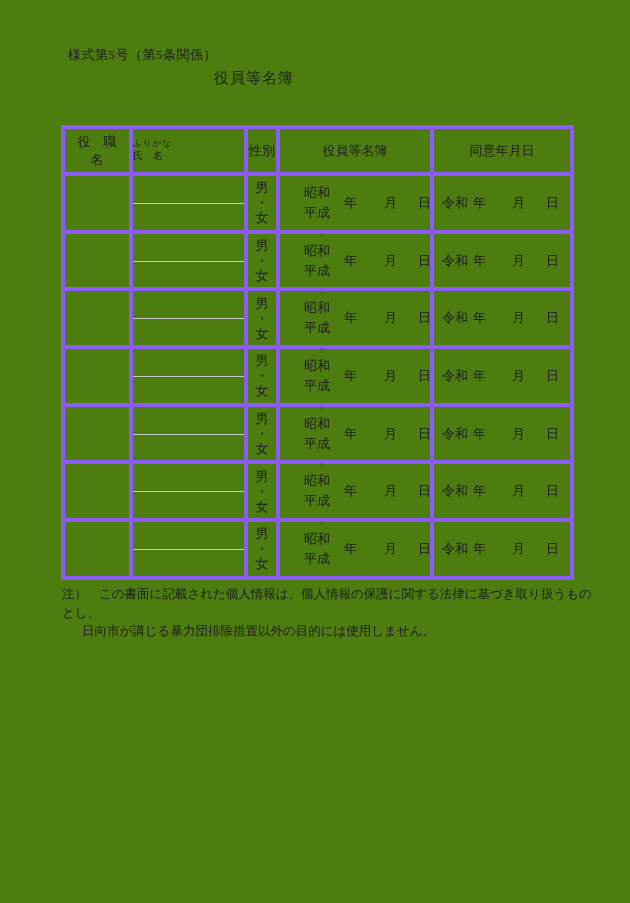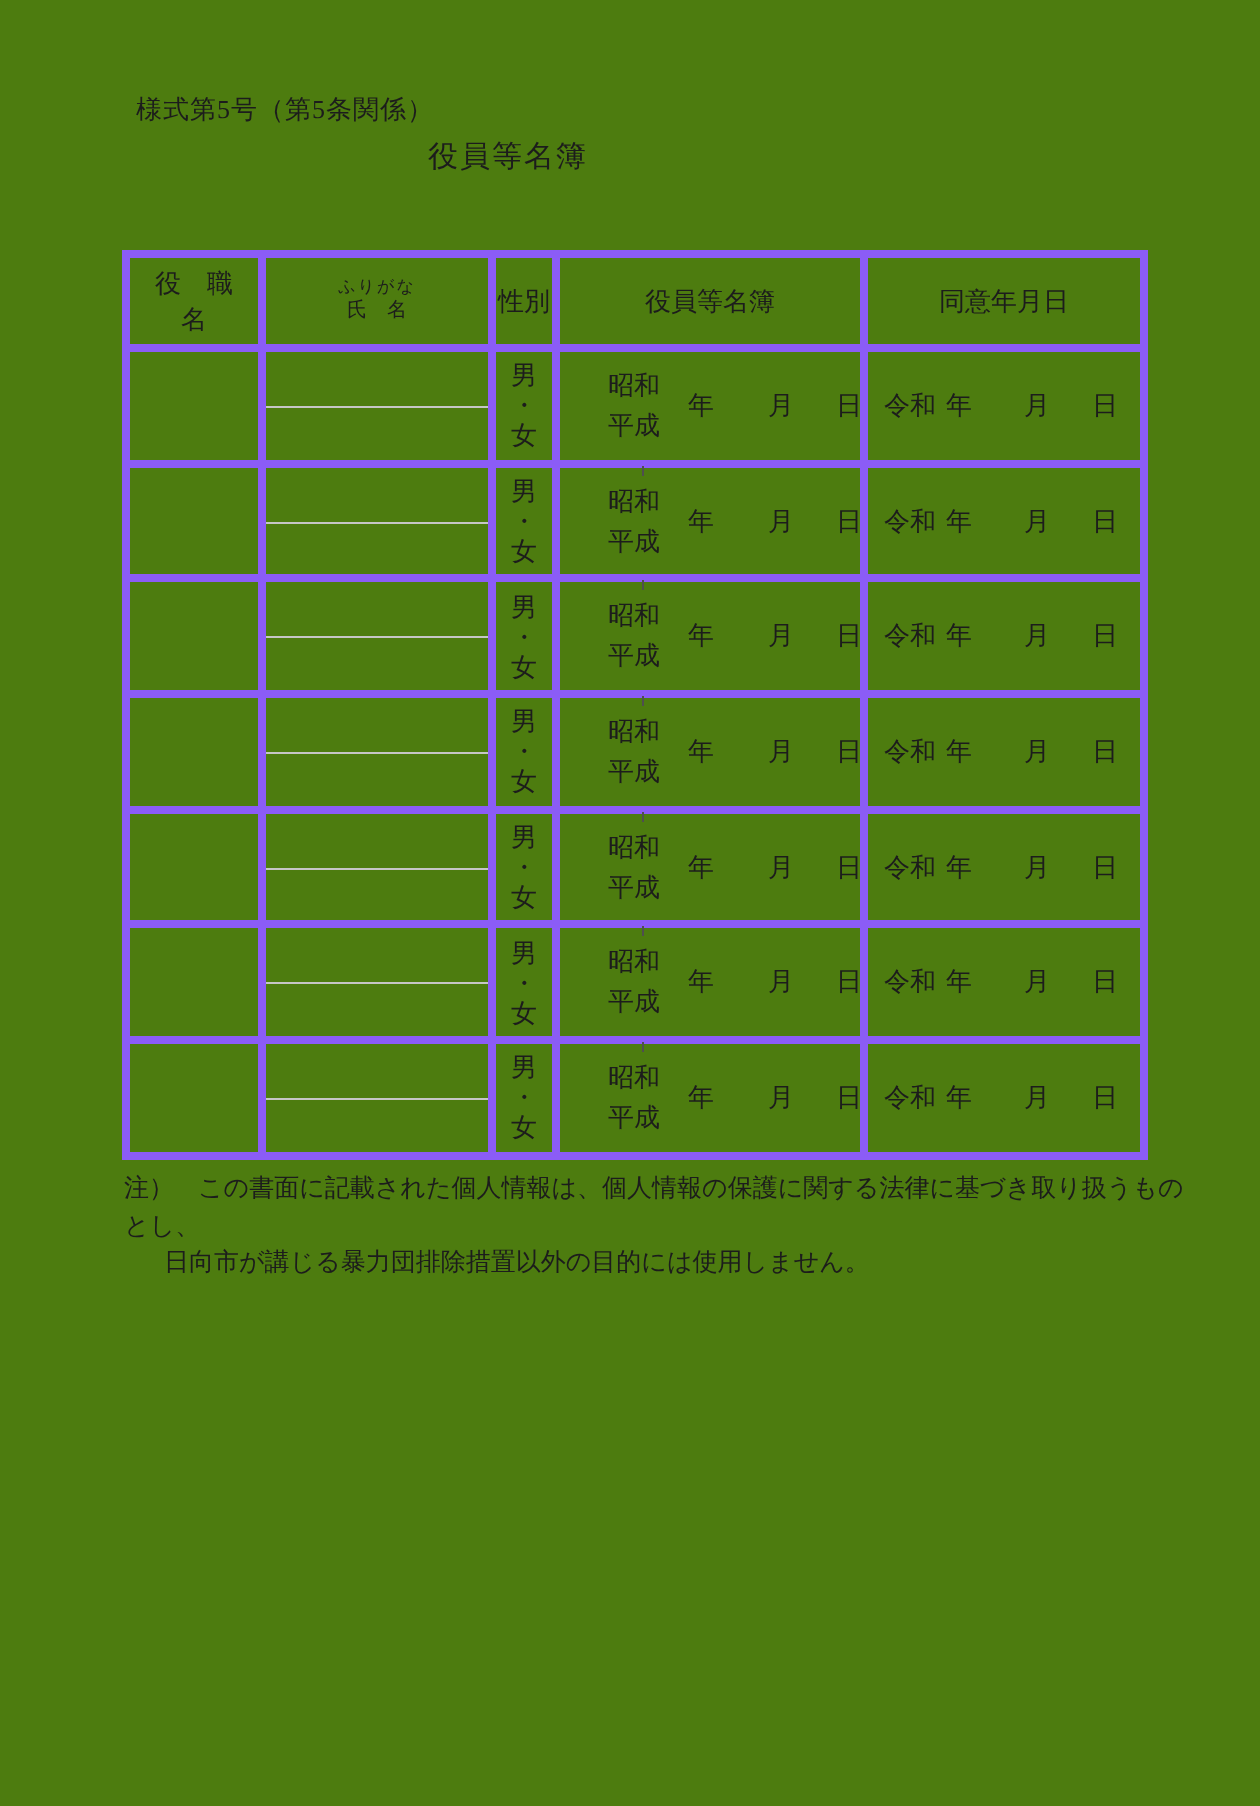--- a/index.html
+++ b/index.html
@@ -34,21 +34,21 @@
     border: 4px solid #8b5cf6;
     font-weight: normal;
     position: relative;
     padding: 0;
     overflow: visible;
   }
   .officer-table thead tr { height: 47px; }
   .officer-table tbody tr { height: 57.7px; }
   th.h-position { letter-spacing: 0; }
   th { text-align: center; vertical-align: middle; }
-  .h-name-stack { display: flex; flex-direction: column; align-items: center; justify-content: center; }
+  .h-name-stack { display: flex; flex-direction: column; align-items: flex-start; justify-content: center; }
   .furigana { font-size: 8.5px; line-height: 9px; letter-spacing: 1px; }
   .name-label { font-size: 10px; line-height: 15px; }
   td.c-gender { text-align: center; vertical-align: middle; }
   .gender-stack { display: flex; flex-direction: column; align-items: center; justify-content: center; line-height: 15px; }
   .gender-stack div { height: 15px; }
   td.c-birth .era-block {
     position: absolute; left: 24px; top: 50%; transform: translateY(-50%);
     line-height: 20px; text-align: center;
   }
   td.c-birth .unit, td.c-consent .unit, td.c-consent .era-reiwa {

